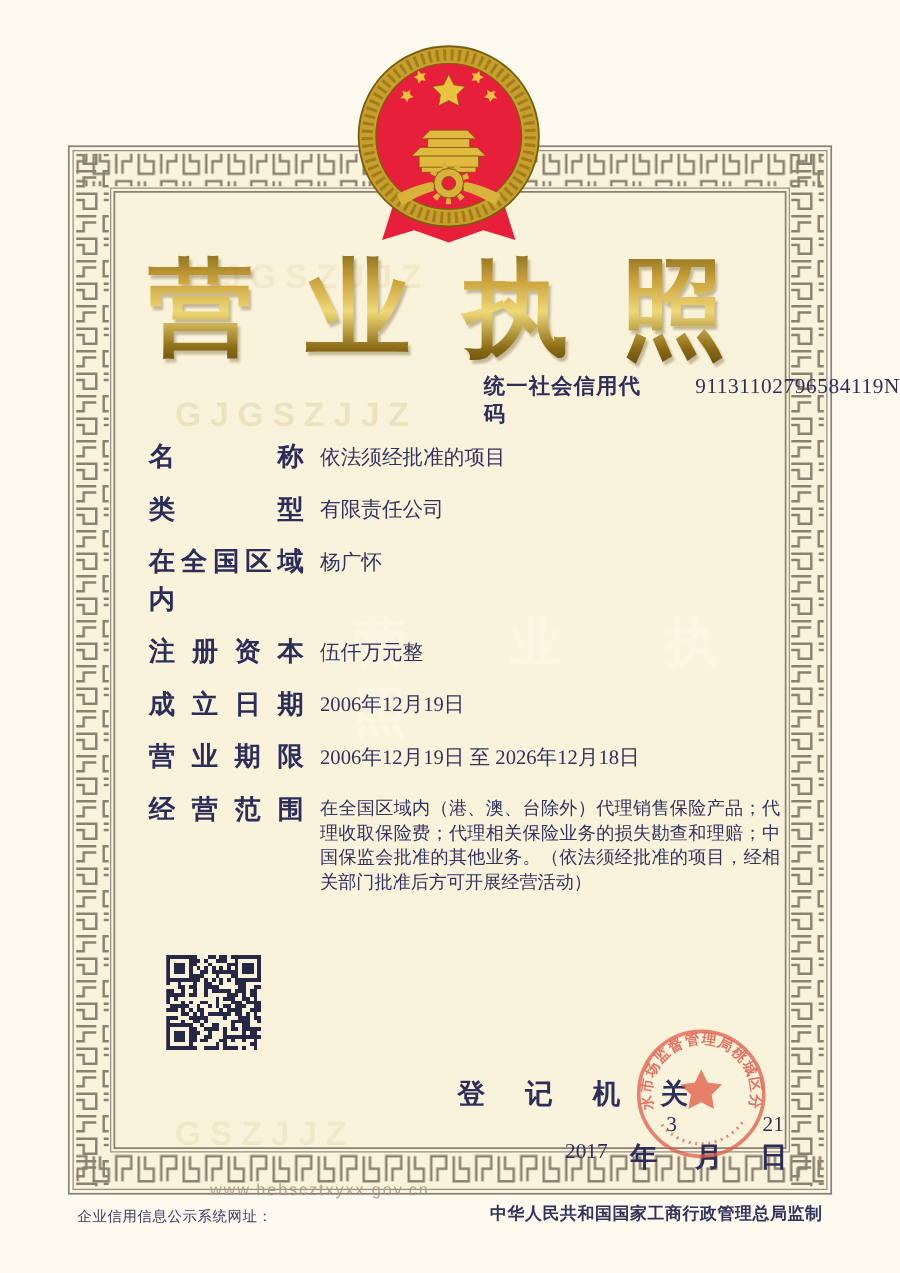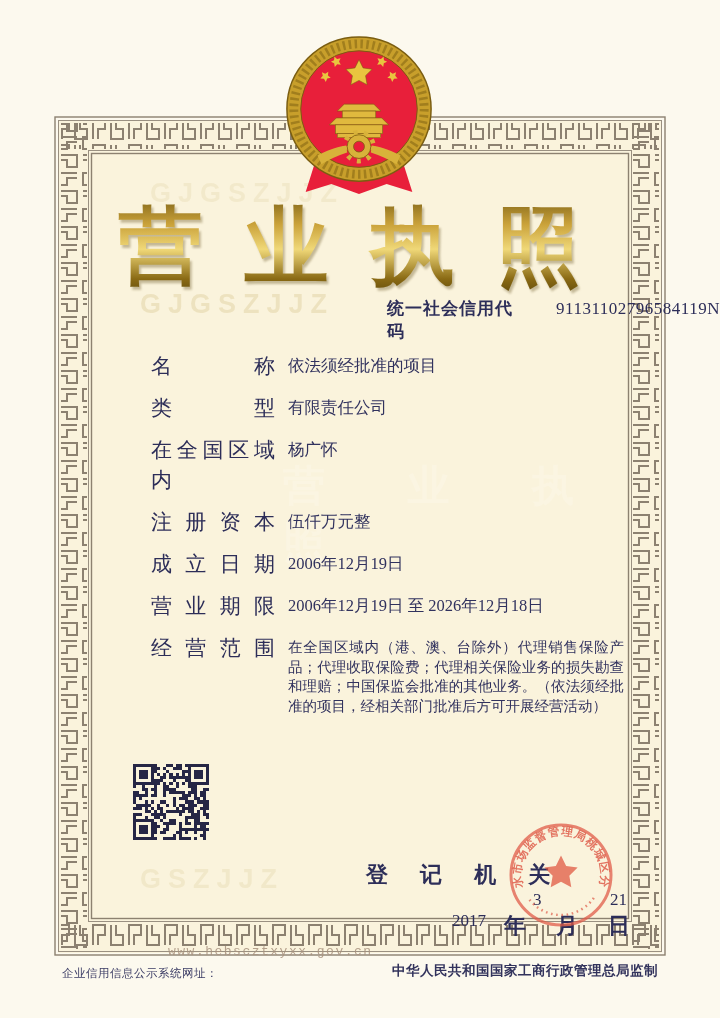--- a/index.html
+++ b/index.html
@@ -21,37 +21,37 @@
     color:transparent;-webkit-text-fill-color:transparent;
     filter:drop-shadow(2px 3px 1px rgba(95,75,20,0.35));
     white-space:nowrap;
   }
   .credit{position:absolute;left:352px;top:297px;display:flex;align-items:baseline;margin-left:35px;}
   .credit-label{font-size:17px;font-weight:700;letter-spacing:1px;}
   .credit-code{margin-left:27px;font-size:17px;font-family:"Liberation Serif",serif;letter-spacing:0.5px;}
   .fields{position:absolute;left:119px;top:351px;width:505px;}
   .frow{display:flex;align-items:flex-start;margin-bottom:12px;}
   .flabel{
-    flex:0 0 124px;font-size:21px;font-weight:400;line-height:30px;
-    text-align:justify;text-align-last:justify;color:#2c2d58;margin-left:32px;
+    flex:0 0 124px;font-size:21px;font-weight:700;line-height:30px;
+    text-align:justify;text-align-last:justify;color:#2c2d58;
   }
   .fvalue{
     margin-left:13px;font-size:16.5px;line-height:30px;color:#31325e;
     font-family:"Liberation Serif",serif;white-space:nowrap;
   }
   .frow.scope .fvalue{
     width:372px;font-size:14.5px;line-height:19.5px;padding-top:5px;white-space:normal;
     text-align:justify;
   }
-  .watermark{position:absolute;font-weight:700;pointer-events:none;}
+  .watermark{position:absolute;font-weight:700;pointer-events:none;margin-top:28px;}
   .wm-latin{font-size:27px;letter-spacing:7px;color:#e6d8ad;}
   .wm-ghost{font-size:42px;letter-spacing:36px;color:#fbf5e2;font-family:"Liberation Serif",serif;}
   .url-stamp{
     position:absolute;left:168px;top:944px;font-size:13px;letter-spacing:1.5px;
-    color:#a8927e;font-family:Liberation Mono, monospace;opacity:0.85;
+    color:#a8927e;font-family:Liberation Sans, sans-serif;opacity:0.85;
   }
   .qr{position:absolute;left:133px;top:764px;width:76px;height:76px;}
   .reg{position:absolute;left:366px;top:860px;width:290px;height:95px;}
   .reg-title{position:absolute;left:0;top:0;font-size:22px;font-weight:700;letter-spacing:13px;white-space:nowrap;}
   .reg-num{position:absolute;font-size:17px;font-family:"Liberation Serif",serif;color:#2c2d58;}
   .reg-char{position:absolute;font-size:22px;font-weight:700;color:#2c2d58;}
   .d-year{left:86px;top:30px;margin-top:21px;}
   .d-month{left:167px;top:30px;}
   .d-day{left:199px;top:30px;margin-left:45px;}
   .c-year{left:138px;top:51px;}

